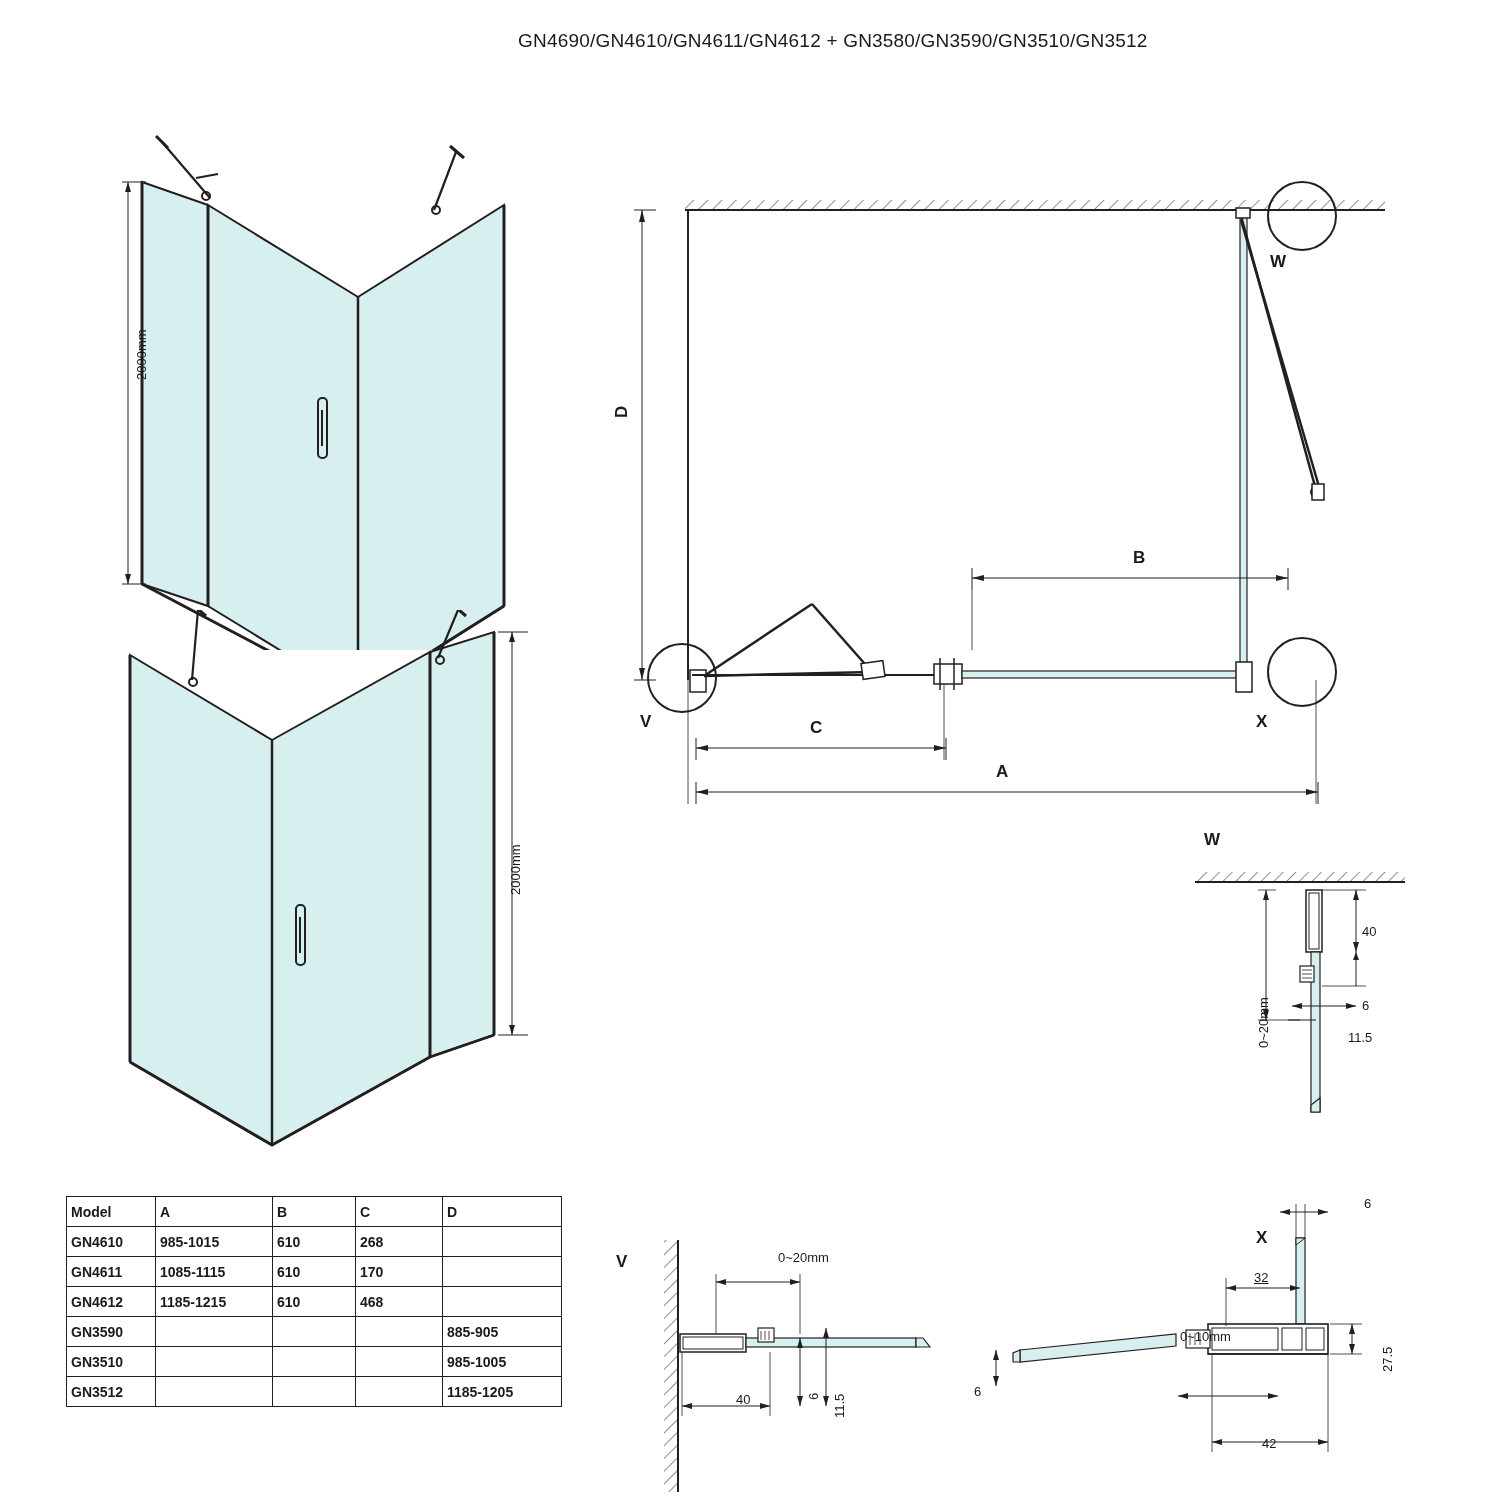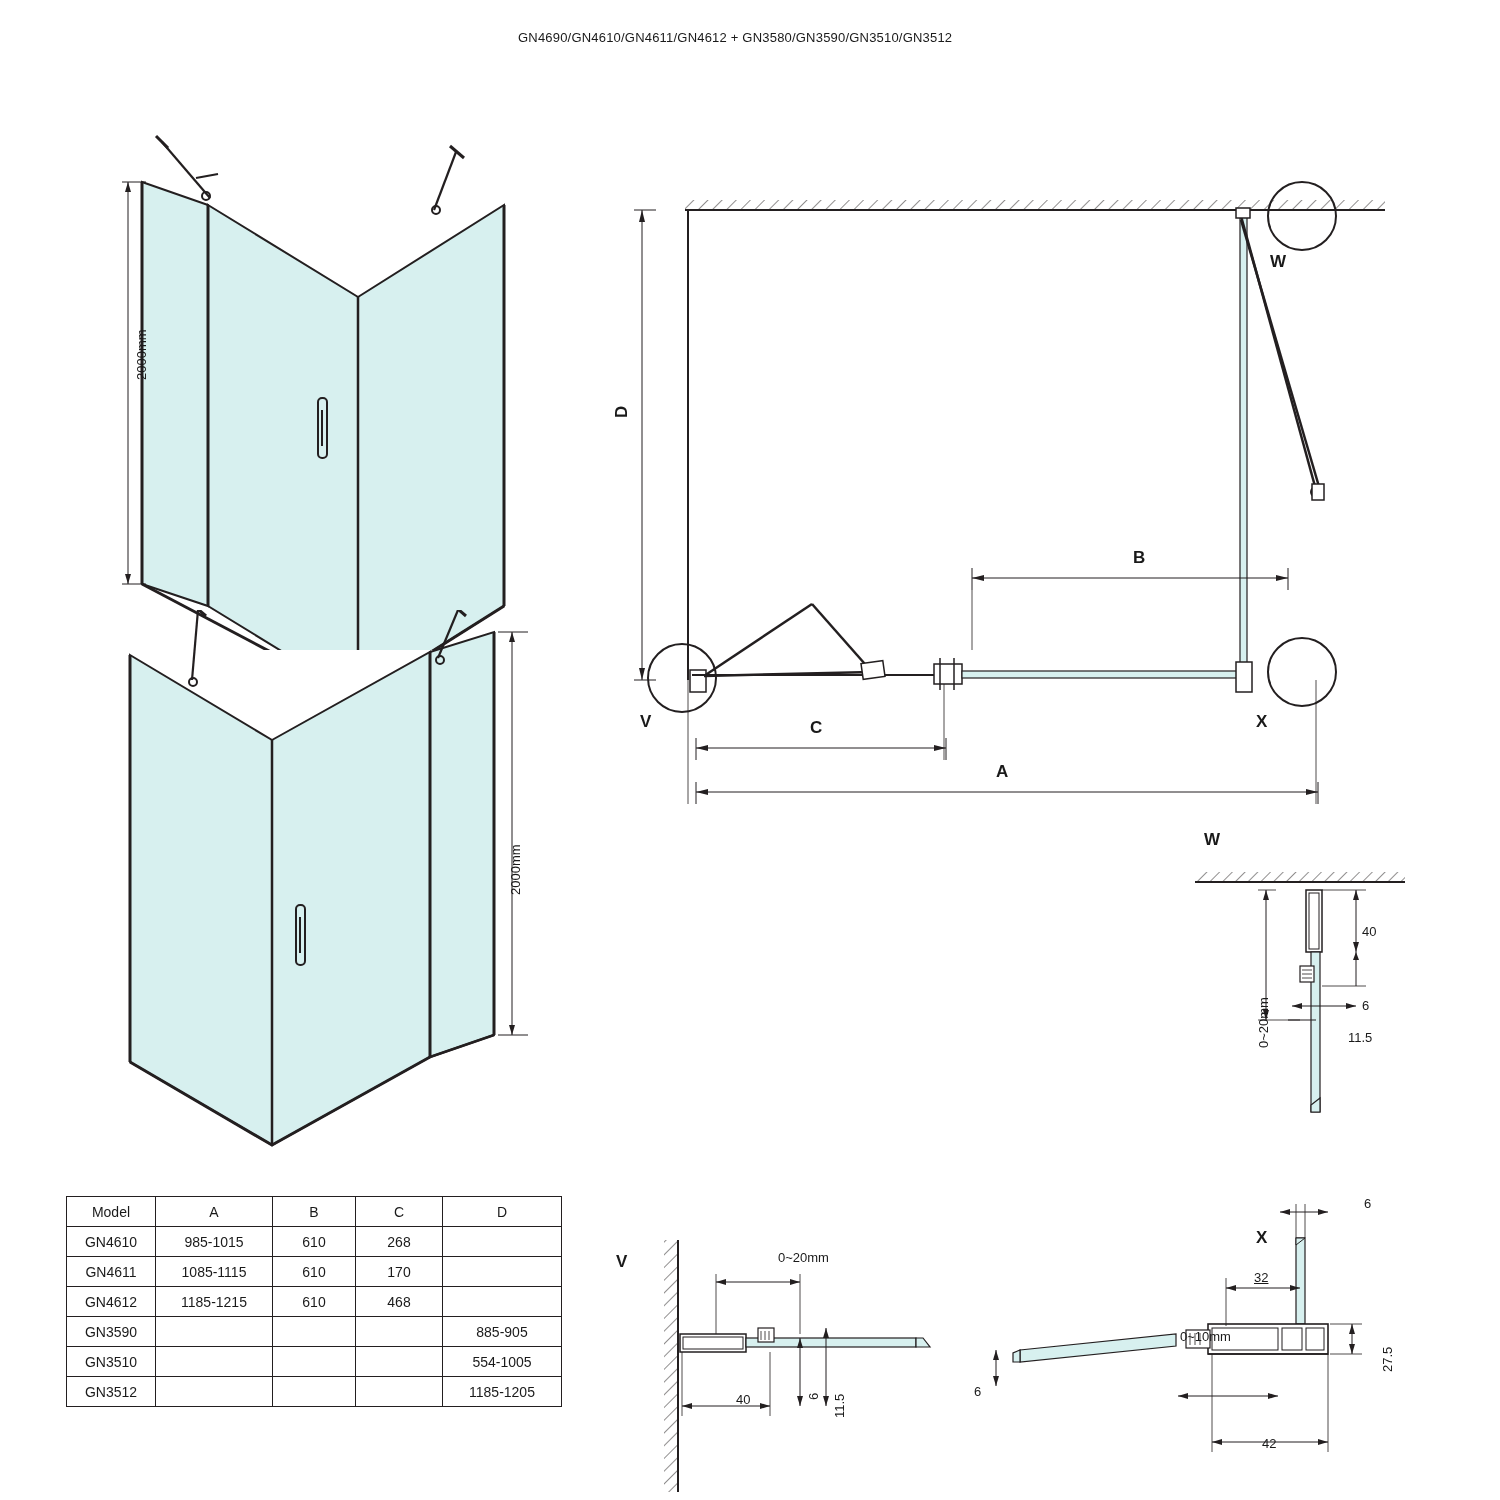--- a/index.html
+++ b/index.html
@@ -2,28 +2,28 @@
 <html><head>
 <meta charset="utf-8">
 <style>
   html,body{margin:0;padding:0;}
   body{
     width:1500px;height:1500px;position:relative;background:#ffffff;
     font-family:"Liberation Sans", sans-serif;color:#1a1a1a;
     overflow:hidden;
   }
   .abs{position:absolute;}
-  #title{left:518px;top:30px;font-size:13px;letter-spacing:.2px;white-space:nowrap;}
+  #title{left:518px;top:30px;font-size:19px;letter-spacing:.2px;white-space:nowrap;}
   .lbl{position:absolute;font-size:13px;}
   .lblb{position:absolute;font-size:17px;font-weight:bold;}
   .vert{transform:rotate(-90deg);transform-origin:left top;white-space:nowrap;}
 
   
   #tbl{position:absolute;left:66px;top:1196px;border-collapse:collapse;font-size:14px;}
-  #tbl td,#tbl th{border:1px solid #231f20;height:29px;text-align:center;font-weight:normal;padding:0 4px;}
+  #tbl td,#tbl th{border:1px solid #231f20;height:29px;text-align:left;font-weight:bold;padding:0 4px;}
   #tbl .c0{width:80px;}
   #tbl .c1{width:108px;}
   #tbl .c2{width:74px;}
   #tbl .c3{width:78px;}
   #tbl .c4{width:110px;}
   svg{display:block;}
 </style>
 </head>
 <body>
 
@@ -372,21 +372,21 @@
       <td></td>
       <td></td>
       <td></td>
       <td>885-905</td>
     </tr>
     <tr>
       <td>GN3510</td>
       <td></td>
       <td></td>
       <td></td>
-      <td>554-1005</td>
+      <td>985-1005</td>
     </tr>
     <tr>
       <td>GN3512</td>
       <td></td>
       <td></td>
       <td></td>
       <td>1185-1205</td>
     </tr>
   </tbody>
 </table>

